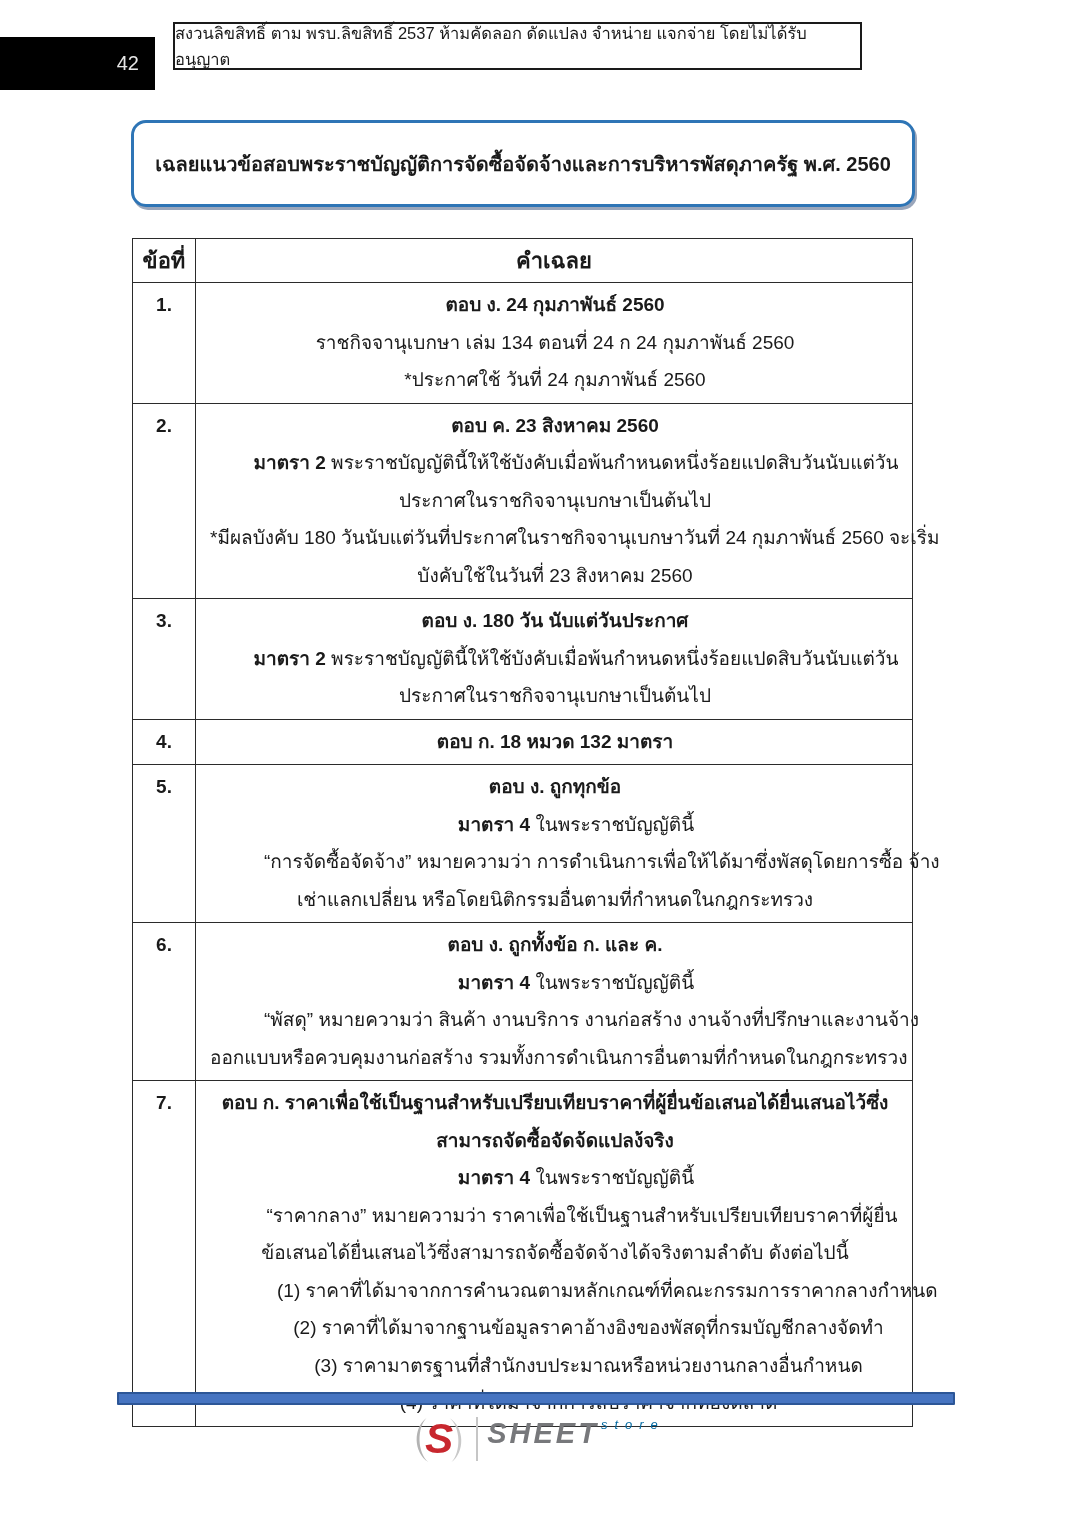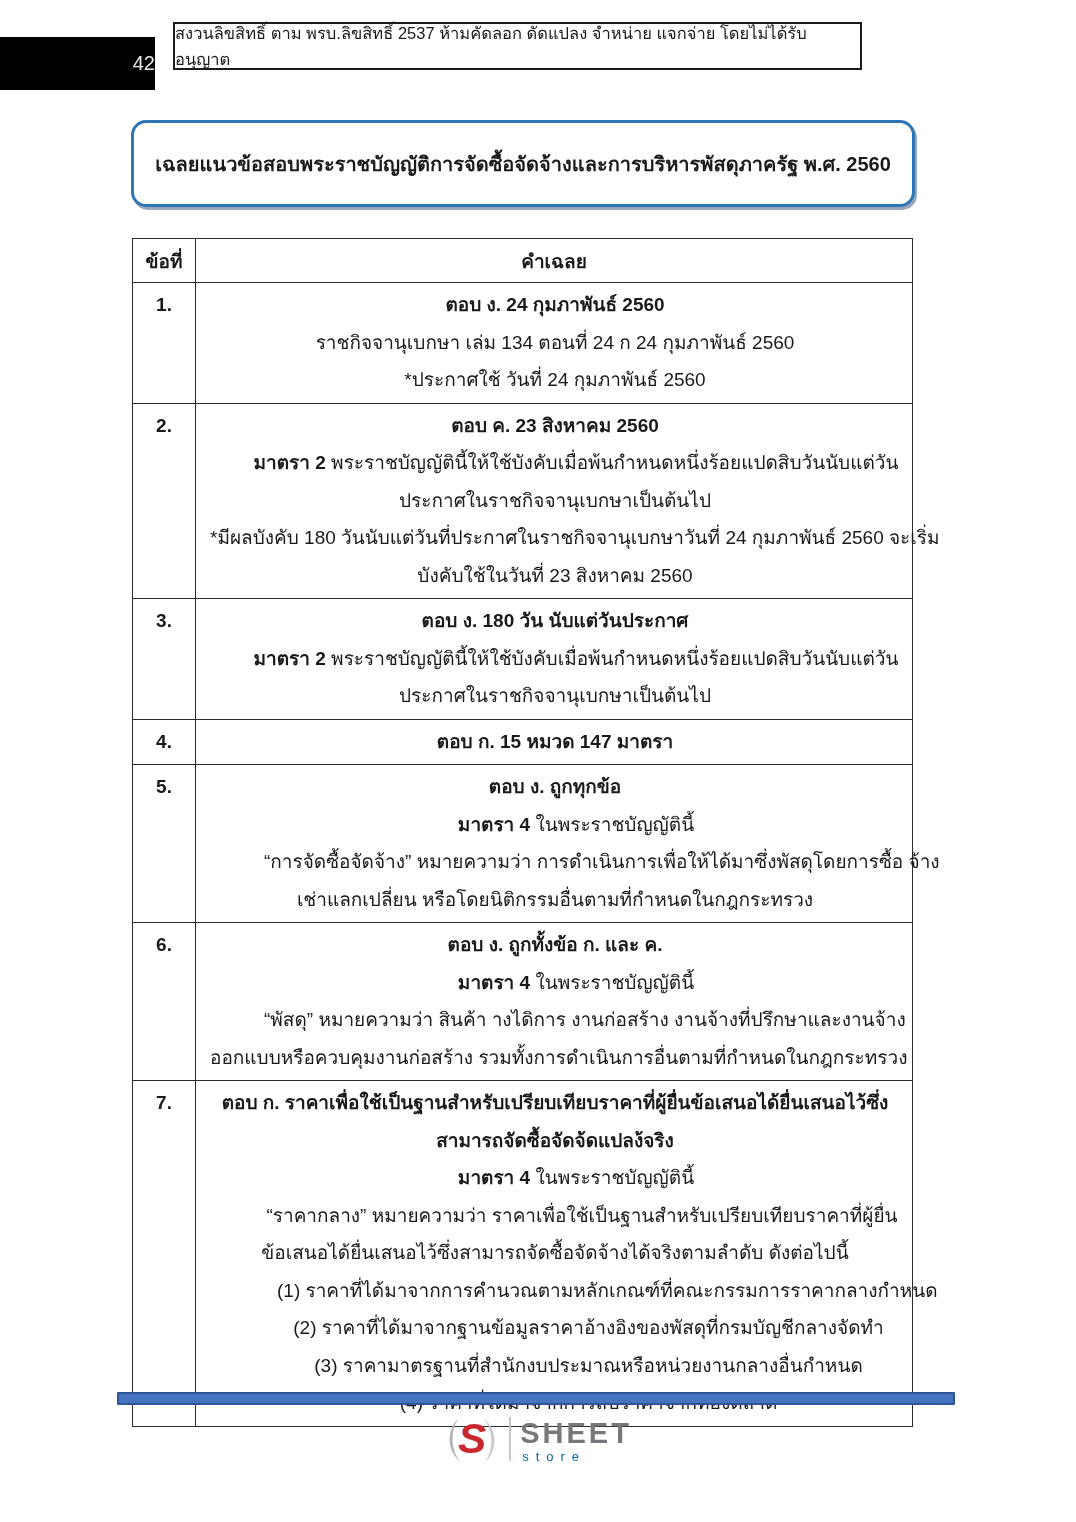--- a/index.html
+++ b/index.html
@@ -3,21 +3,21 @@
 <meta charset="utf-8">
 <style>
   html,body{margin:0;padding:0;}
   body{
     width:1076px;height:1522px;position:relative;background:#ffffff;
     font-family:"Liberation Sans","DejaVu Sans",sans-serif;color:#1a1a1a;
   }
   
   .page-num-box{
     position:absolute;left:0;top:37px;width:155px;height:53px;background:#000;
-    display:flex;align-items:center;justify-content:flex-end;padding-right:0;
+    display:flex;align-items:center;justify-content:flex-end;padding-right:16px;
     box-sizing:border-box;
   }
   .page-num-box span{color:#e6e6e6;font-size:20px;}
   .copyright-box{
     position:absolute;left:173px;top:22px;width:689px;height:48px;
     border:2px solid #1a1a1a;box-sizing:border-box;
     display:flex;align-items:center;justify-content:flex-end;
     font-size:16.5px;
   }
   
@@ -30,21 +30,21 @@
   }
   
   .answers-table{
     position:absolute;left:132px;top:238px;width:781px;
     border-collapse:collapse;table-layout:fixed;
   }
   .answers-table th,.answers-table td{
     border:1.6px solid #2b2b2b;box-sizing:border-box;
   }
   .answers-table th{
-    font-size:19px;font-weight:bold;height:44px;padding:0;text-align:center;
+    font-size:22px;font-weight:bold;height:44px;padding:0;text-align:center;
   }
   .col-num{width:63px;}
   .tnum{
     text-align:center;vertical-align:top;font-size:19px;font-weight:bold;
     padding-top:7px;line-height:30px;
   }
   .tans{
     vertical-align:top;padding:3px 12px 4px 14px;font-size:19px;line-height:37.5px;
   }
   .tans .line{white-space:nowrap;text-align:center;}
@@ -57,21 +57,21 @@
   .bottom-bar{
     position:absolute;left:117px;top:1392px;width:838px;height:13px;
     background:#4674c1;border:2px solid #2c5697;box-sizing:border-box;border-radius:1px;
   }
   .footer-logo{
     position:absolute;left:0;top:1416px;width:1076px;
     display:flex;align-items:flex-start;justify-content:center;gap:9px;
   }
   .logo-mark{width:56px;height:48px;flex:0 0 auto;}
   .logo-divider{width:2px;height:44px;background:#c6c6c6;margin-top:1px;}
-  .logo-text-col{display:flex;flex-direction:column;line-height:1;}
+  .logo-text-col{display:flex;flex-direction:row;line-height:1;font-style:italic;}
   .logo-name{font-size:29px;font-weight:bold;color:#77787b;letter-spacing:3px;margin-top:3px;}
   .logo-sub{font-size:13px;color:#0369a1;letter-spacing:7px;margin-top:2px;padding-left:2px;}
 </style>
 </head>
 <body>
 
 <div class="page-num-box">
   <span>42</span>
 </div>
 
@@ -117,38 +117,38 @@
         <td class="tnum">3.</td>
         <td class="tans">
           <div class="line ind0"><b>ตอบ ง. 180 วัน นับแต่วันประกาศ</b></div>
           <div class="line ind1"><b>มาตรา 2</b><span> พระราชบัญญัตินี้ให้ใช้บังคับเมื่อพ้นกำหนดหนึ่งร้อยแปดสิบวันนับแต่วัน</span></div>
           <div class="line ind0"><span>ประกาศในราชกิจจานุเบกษาเป็นต้นไป</span></div>
         </td>
       </tr>
       <tr>
         <td class="tnum">4.</td>
         <td class="tans">
-          <div class="line ind0"><b>ตอบ ก. 15 หมวด 147 มาตรา</b></div>
+          <div class="line ind0"><b>ตอบ ก. 18 หมวด 132 มาตรา</b></div>
         </td>
       </tr>
       <tr>
         <td class="tnum">5.</td>
         <td class="tans">
           <div class="line ind0"><b>ตอบ ง. ถูกทุกข้อ</b></div>
           <div class="line ind1"><b>มาตรา 4</b><span> ในพระราชบัญญัตินี้</span></div>
           <div class="line ind2"><span>“การจัดซื้อจัดจ้าง” หมายความว่า การดำเนินการเพื่อให้ได้มาซึ่งพัสดุโดยการซื้อ จ้าง</span></div>
           <div class="line ind0"><span>เช่าแลกเปลี่ยน หรือโดยนิติกรรมอื่นตามที่กำหนดในกฎกระทรวง</span></div>
         </td>
       </tr>
       <tr>
         <td class="tnum">6.</td>
         <td class="tans">
           <div class="line ind0"><b>ตอบ ง. ถูกทั้งข้อ ก. และ ค.</b></div>
           <div class="line ind1"><b>มาตรา 4</b><span> ในพระราชบัญญัตินี้</span></div>
-          <div class="line ind2"><span>“พัสดุ” หมายความว่า สินค้า างไดิการ งานก่อสร้าง งานจ้างที่ปรึกษาและงานจ้าง</span></div>
+          <div class="line ind2"><span>“พัสดุ” หมายความว่า สินค้า งานบริการ งานก่อสร้าง งานจ้างที่ปรึกษาและงานจ้าง</span></div>
           <div class="line ind0"><span>ออกแบบหรือควบคุมงานก่อสร้าง รวมทั้งการดำเนินการอื่นตามที่กำหนดในกฎกระทรวง</span></div>
         </td>
       </tr>
       <tr>
         <td class="tnum">7.</td>
         <td class="tans">
           <div class="line ind0"><b>ตอบ ก. ราคาเพื่อใช้เป็นฐานสำหรับเปรียบเทียบราคาที่ผู้ยื่นข้อเสนอได้ยื่นเสนอไว้ซึ่ง</b></div>
           <div class="line ind0"><b>สามารถจัดซื้อจัดจ้ดแปลง้จริง</b></div>
           <div class="line ind1"><b>มาตรา 4</b><span> ในพระราชบัญญัตินี้</span></div>
           <div class="line ind2"><span>“ราคากลาง” หมายความว่า ราคาเพื่อใช้เป็นฐานสำหรับเปรียบเทียบราคาที่ผู้ยื่น</span></div>

